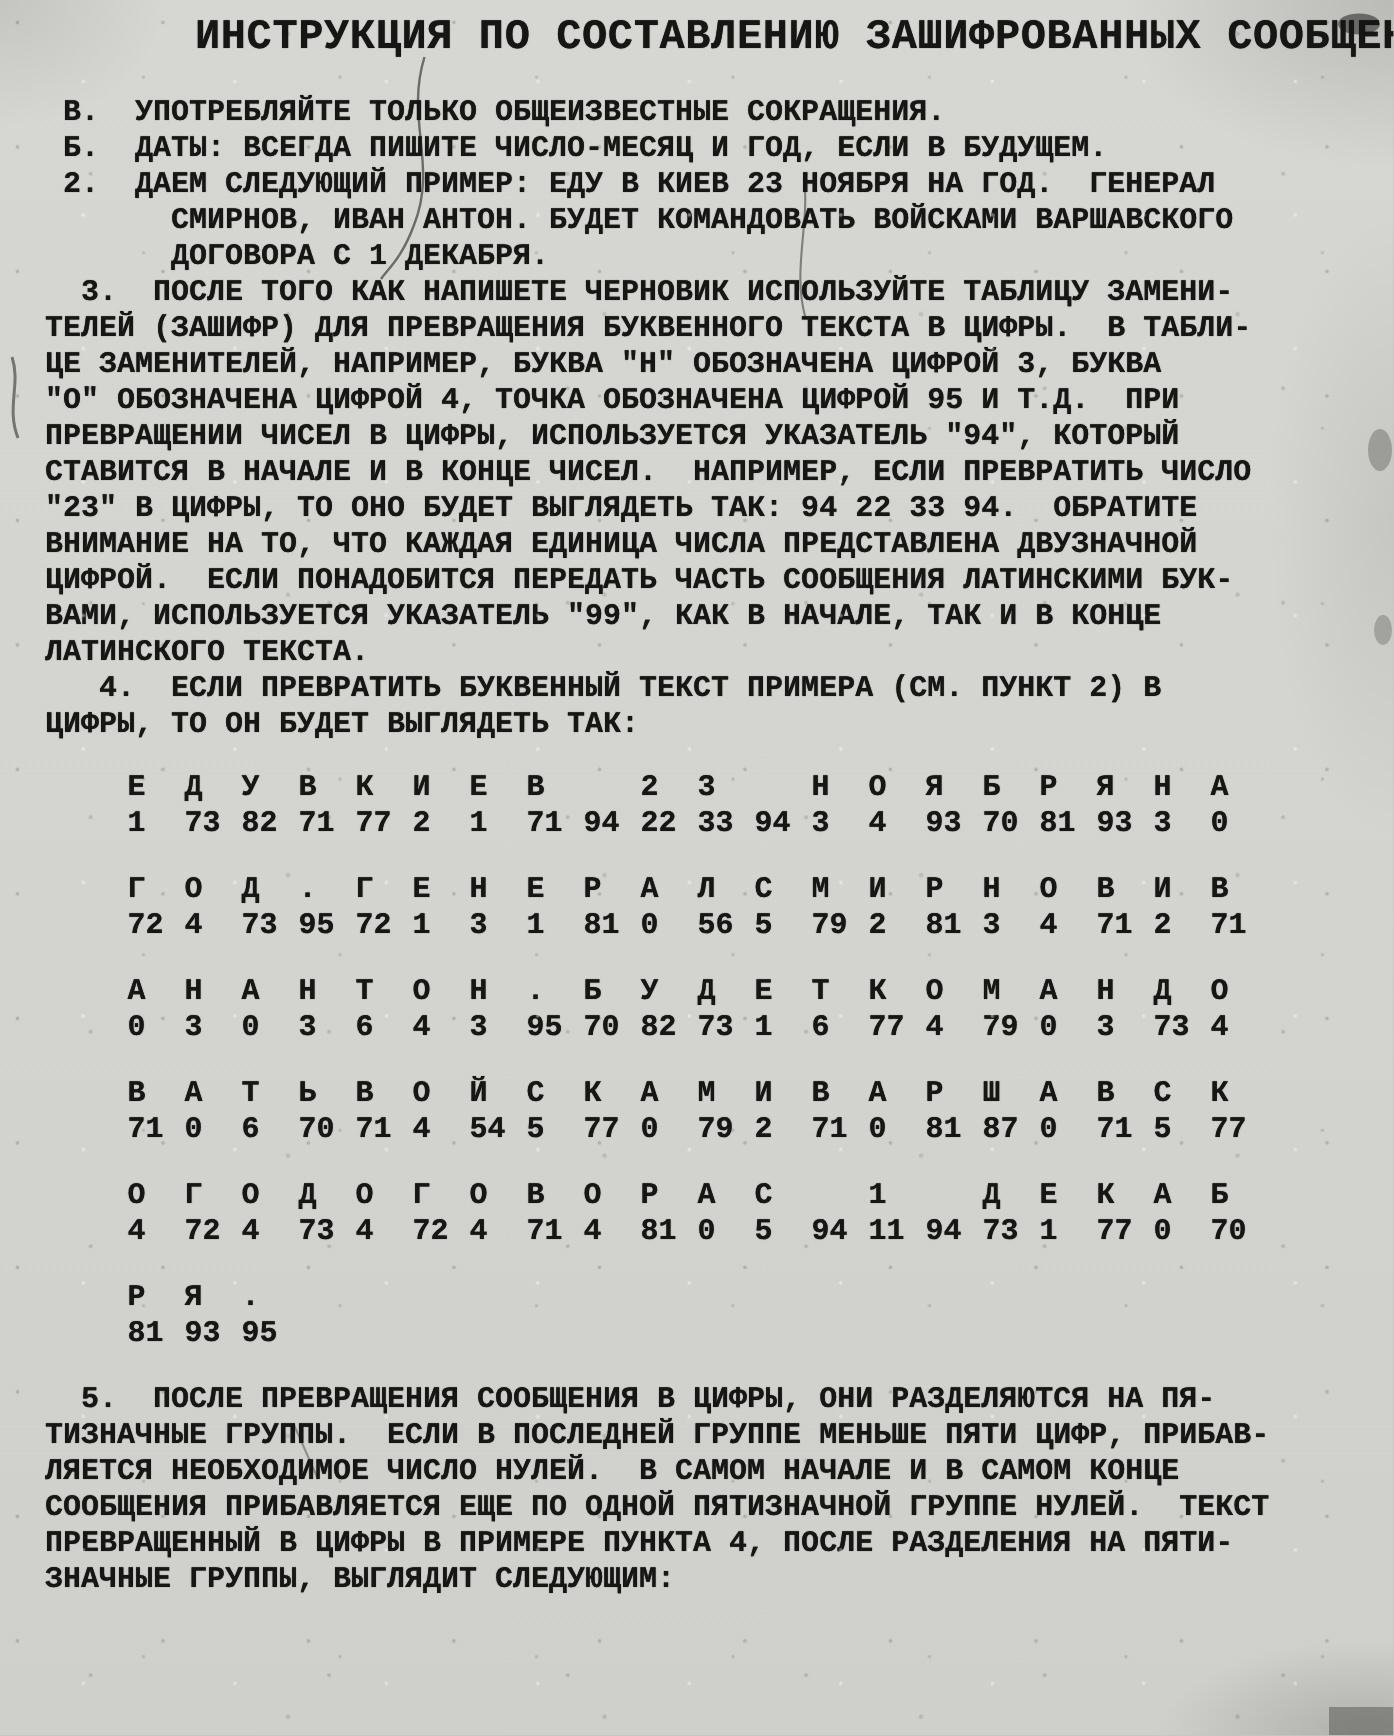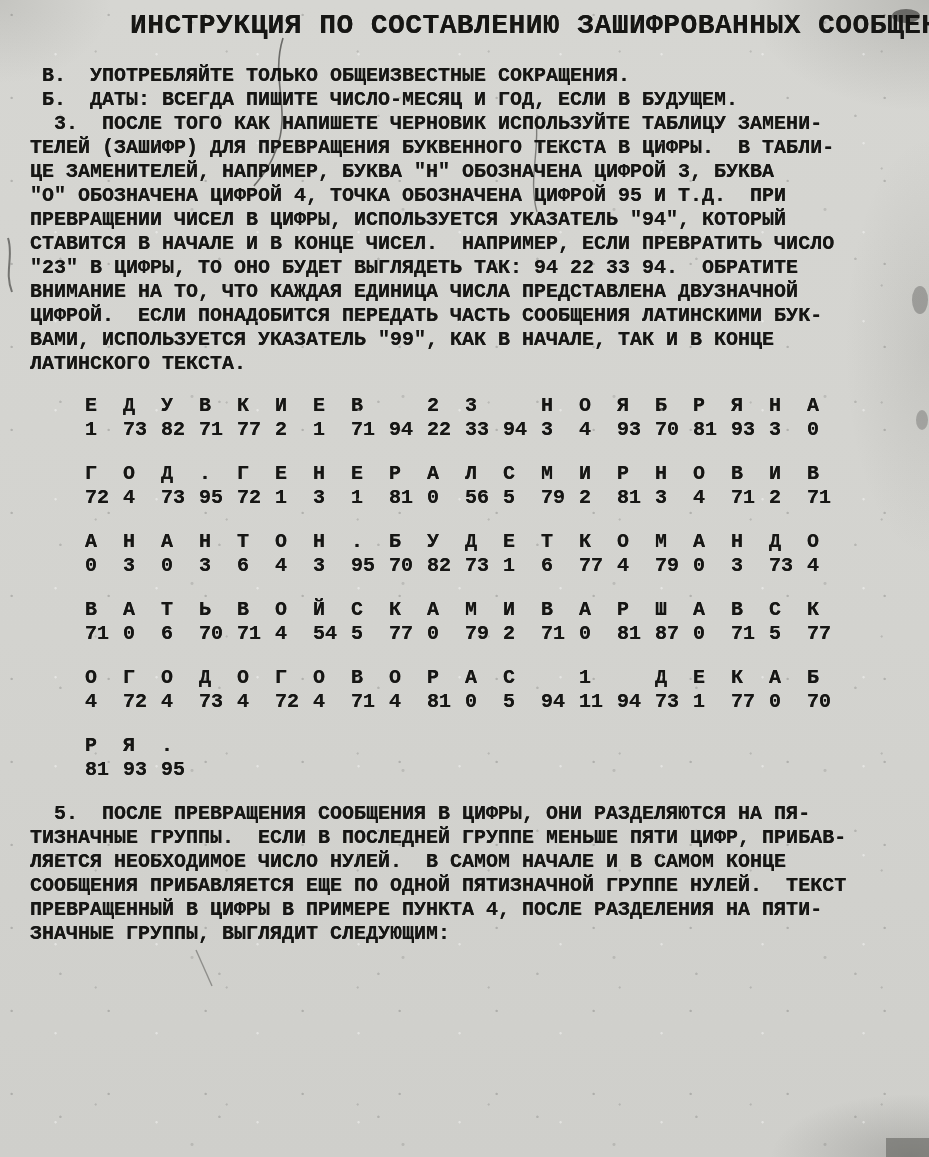--- a/index.html
+++ b/index.html
@@ -69,31 +69,36 @@
     <ellipse cx="906" cy="16" rx="14" ry="7" fill="rgba(20,20,18,0.5)"></ellipse>
     <ellipse cx="920" cy="300" rx="8" ry="14" fill="rgba(20,20,18,0.25)"></ellipse>
     <ellipse cx="922" cy="420" rx="6" ry="10" fill="rgba(20,20,18,0.22)"></ellipse>
     <rect x="886" y="1138" width="43" height="19" fill="rgba(70,70,66,0.45)"></rect>
   </svg>
 
   <div class="title">ИНСТРУКЦИЯ ПО СОСТАВЛЕНИЮ ЗАШИФРОВАННЫХ СООБЩЕНИЙ</div>
 
   <div class="tline"> В.  УПОТРЕБЛЯЙТЕ ТОЛЬКО ОБЩЕИЗВЕСТНЫЕ СОКРАЩЕНИЯ.</div>
   <div class="tline"> Б.  ДАТЫ: ВСЕГДА ПИШИТЕ ЧИСЛО-МЕСЯЦ И ГОД, ЕСЛИ В БУДУЩЕМ.</div>
+  <div class="tline"> 2.  ДАЕМ СЛЕДУЮЩИЙ ПРИМЕР: ЕДУ В КИЕВ 23 НОЯБРЯ НА ГОД.  ГЕНЕРАЛ
+       СМИРНОВ, ИВАН АНТОН. БУДЕТ КОМАНДОВАТЬ ВОЙСКАМИ ВАРШАВСКОГО
+       ДОГОВОРА С 1 ДЕКАБРЯ.</div>
   <div class="tline">  3.  ПОСЛЕ ТОГО КАК НАПИШЕТЕ ЧЕРНОВИК ИСПОЛЬЗУЙТЕ ТАБЛИЦУ ЗАМЕНИ-
 ТЕЛЕЙ (ЗАШИФР) ДЛЯ ПРЕВРАЩЕНИЯ БУКВЕННОГО ТЕКСТА В ЦИФРЫ.  В ТАБЛИ-
 ЦЕ ЗАМЕНИТЕЛЕЙ, НАПРИМЕР, БУКВА "Н" ОБОЗНАЧЕНА ЦИФРОЙ 3, БУКВА
 "О" ОБОЗНАЧЕНА ЦИФРОЙ 4, ТОЧКА ОБОЗНАЧЕНА ЦИФРОЙ 95 И Т.Д.  ПРИ
 ПРЕВРАЩЕНИИ ЧИСЕЛ В ЦИФРЫ, ИСПОЛЬЗУЕТСЯ УКАЗАТЕЛЬ "94", КОТОРЫЙ
 СТАВИТСЯ В НАЧАЛЕ И В КОНЦЕ ЧИСЕЛ.  НАПРИМЕР, ЕСЛИ ПРЕВРАТИТЬ ЧИСЛО
 "23" В ЦИФРЫ, ТО ОНО БУДЕТ ВЫГЛЯДЕТЬ ТАК: 94 22 33 94.  ОБРАТИТЕ
 ВНИМАНИЕ НА ТО, ЧТО КАЖДАЯ ЕДИНИЦА ЧИСЛА ПРЕДСТАВЛЕНА ДВУЗНАЧНОЙ
 ЦИФРОЙ.  ЕСЛИ ПОНАДОБИТСЯ ПЕРЕДАТЬ ЧАСТЬ СООБЩЕНИЯ ЛАТИНСКИМИ БУК-
 ВАМИ, ИСПОЛЬЗУЕТСЯ УКАЗАТЕЛЬ "99", КАК В НАЧАЛЕ, ТАК И В КОНЦЕ
 ЛАТИНСКОГО ТЕКСТА.</div>
+  <div class="tline">   4.  ЕСЛИ ПРЕВРАТИТЬ БУКВЕННЫЙ ТЕКСТ ПРИМЕРА (СМ. ПУНКТ 2) В
+ЦИФРЫ, ТО ОН БУДЕТ ВЫГЛЯДЕТЬ ТАК:</div>
 
   <div class="cipher">
       <div class="crow">
         <div class="cell">
           <span class="cl">Е</span>
           <span class="cn">1</span>
         </div>
         <div class="cell">
           <span class="cl">Д</span>
           <span class="cn">73</span>

